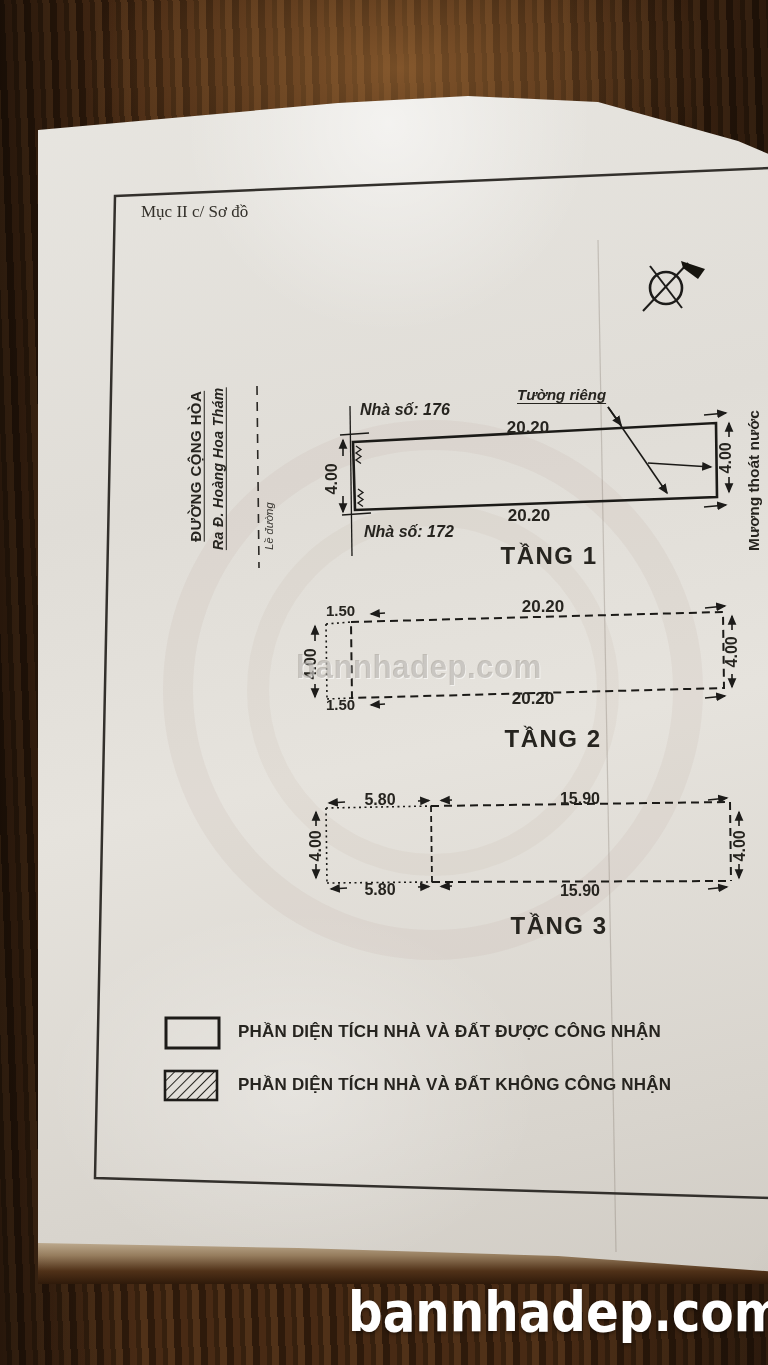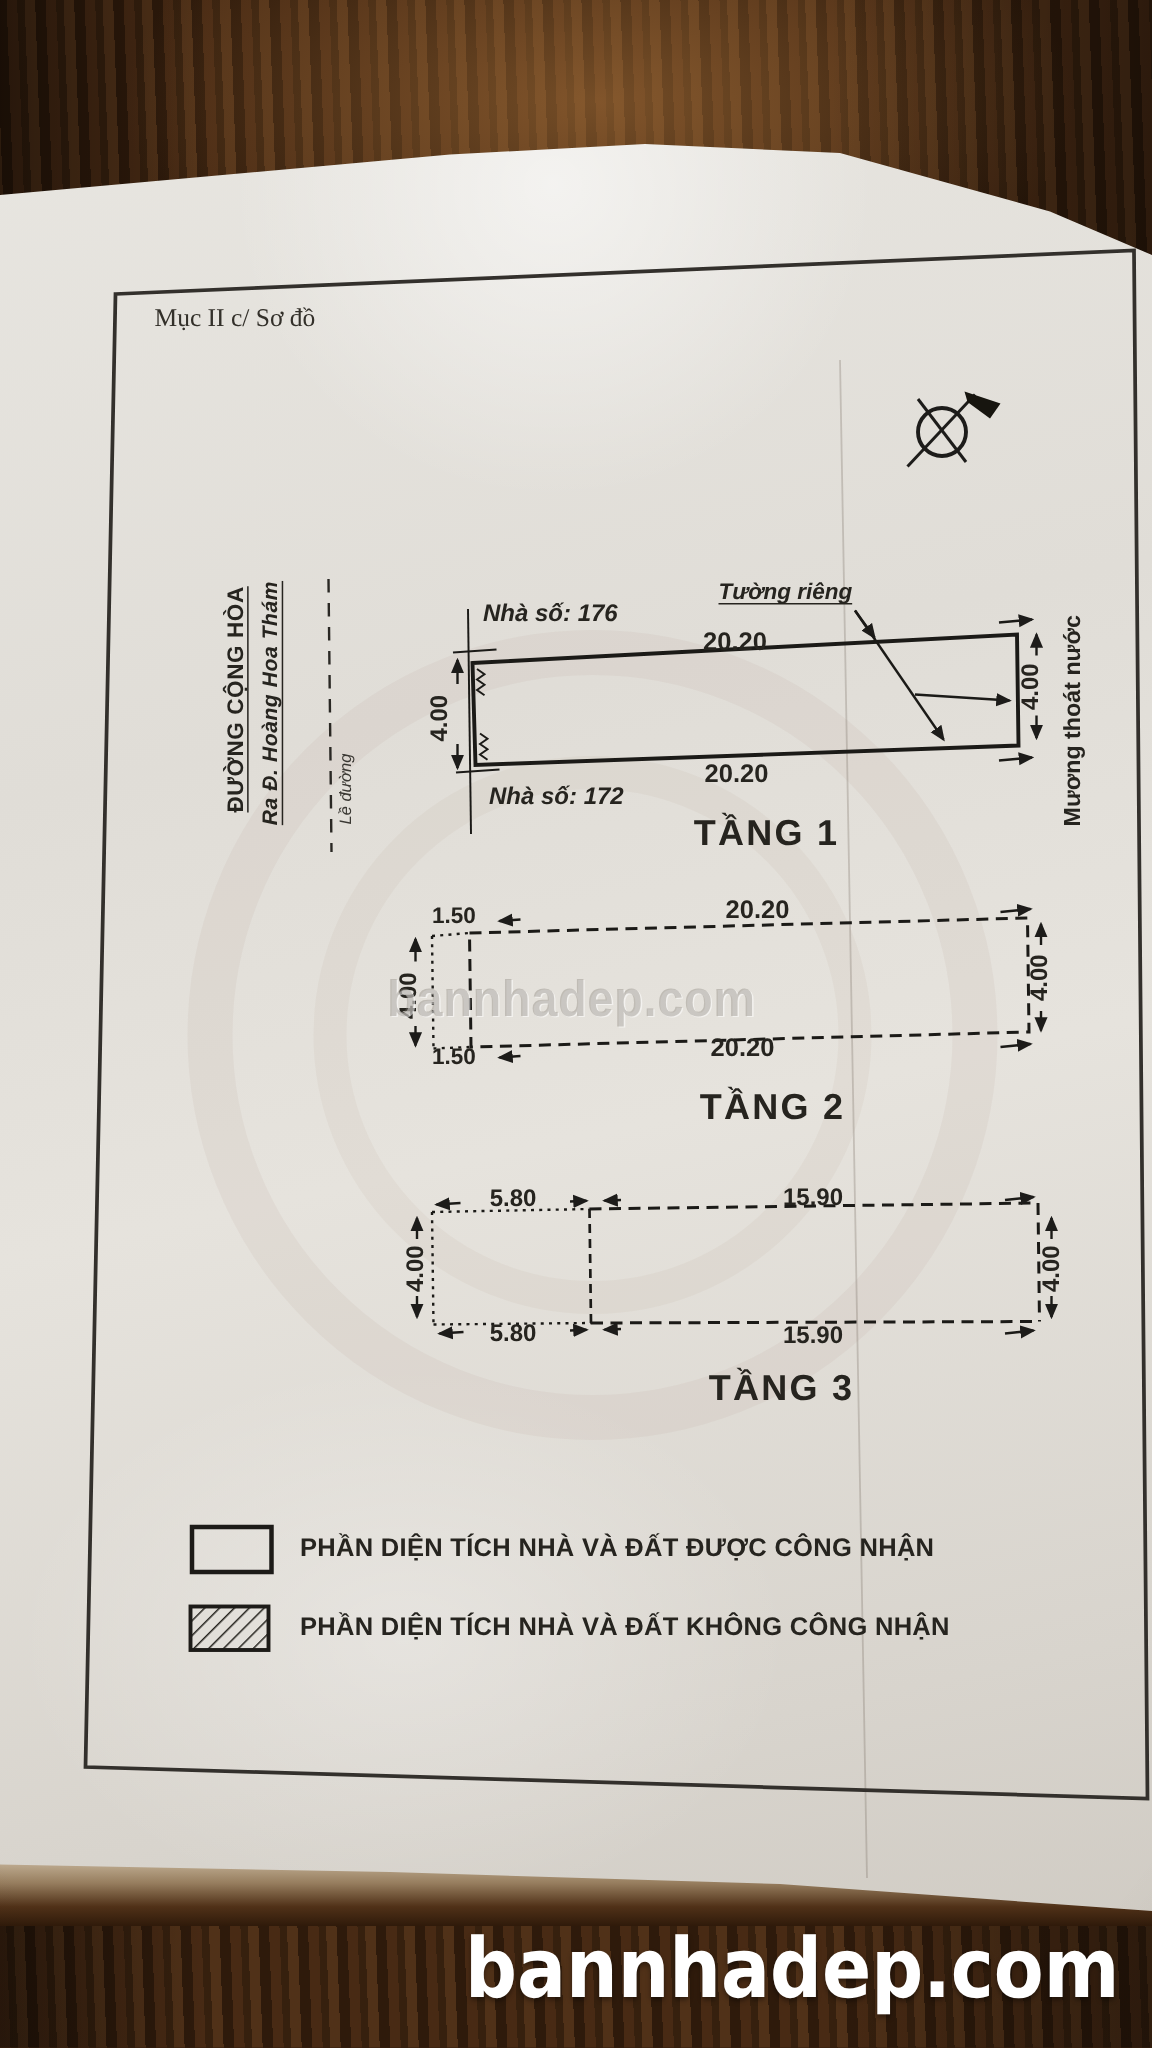--- a/index.html
+++ b/index.html
@@ -5,21 +5,21 @@
   html,body{margin:0;padding:0;}
   body{
     width:768px;height:1365px;position:relative;overflow:hidden;
     background:
       linear-gradient(90deg, rgba(0,0,0,.45) 0%, rgba(0,0,0,0) 18%, rgba(0,0,0,0) 72%, rgba(0,0,0,.38) 100%),
       radial-gradient(55% 16% at 52% 5%, rgba(176,120,62,.55), rgba(0,0,0,0) 75%),
       repeating-linear-gradient(88deg, #482a14 0 7px, #36200e 7px 12px, #503118 12px 19px, #2e1a0b 19px 26px),
       #331d0d;
     font-family:"Liberation Sans","DejaVu Sans",sans-serif;
   }
-  .scene{position:absolute;inset:0;}
+  .scene{position:absolute;inset:0;margin-left:38px;}
   .plank-edge{position:absolute;left:0;right:0;top:1238px;height:46px;z-index:1;
     background:linear-gradient(#cbbaa0, #967d5e 38%, #503category318 72%, #2f1a0a 100%);
     background:linear-gradient(#cbbaa0, #967d5e 38%, #503118 72%, #2f1a0a 100%);}
   .paper{position:absolute;inset:0;z-index:2;
     clip-path:polygon(0px 130px,300px 103px,430px 96px,560px 102px,700px 141px,768px 170px,768px 1274px,520px 1256px,260px 1248px,0px 1243px);
     background:
       radial-gradient(40% 22% at 48% 9%, rgba(255,255,255,.55), rgba(255,255,255,0) 70%),
       radial-gradient(45% 18% at 35% 80%, rgba(255,255,255,.30), rgba(255,255,255,0) 75%),
       linear-gradient(168deg, #e9e7e2 0%, #e0ddd7 35%, #e6e3dd 55%, #d8d4cd 82%, #cdc8c0 100%);
     filter:drop-shadow(0 -3px 5px rgba(255,255,255,.18)) drop-shadow(0 5px 8px rgba(0,0,0,.35));}

